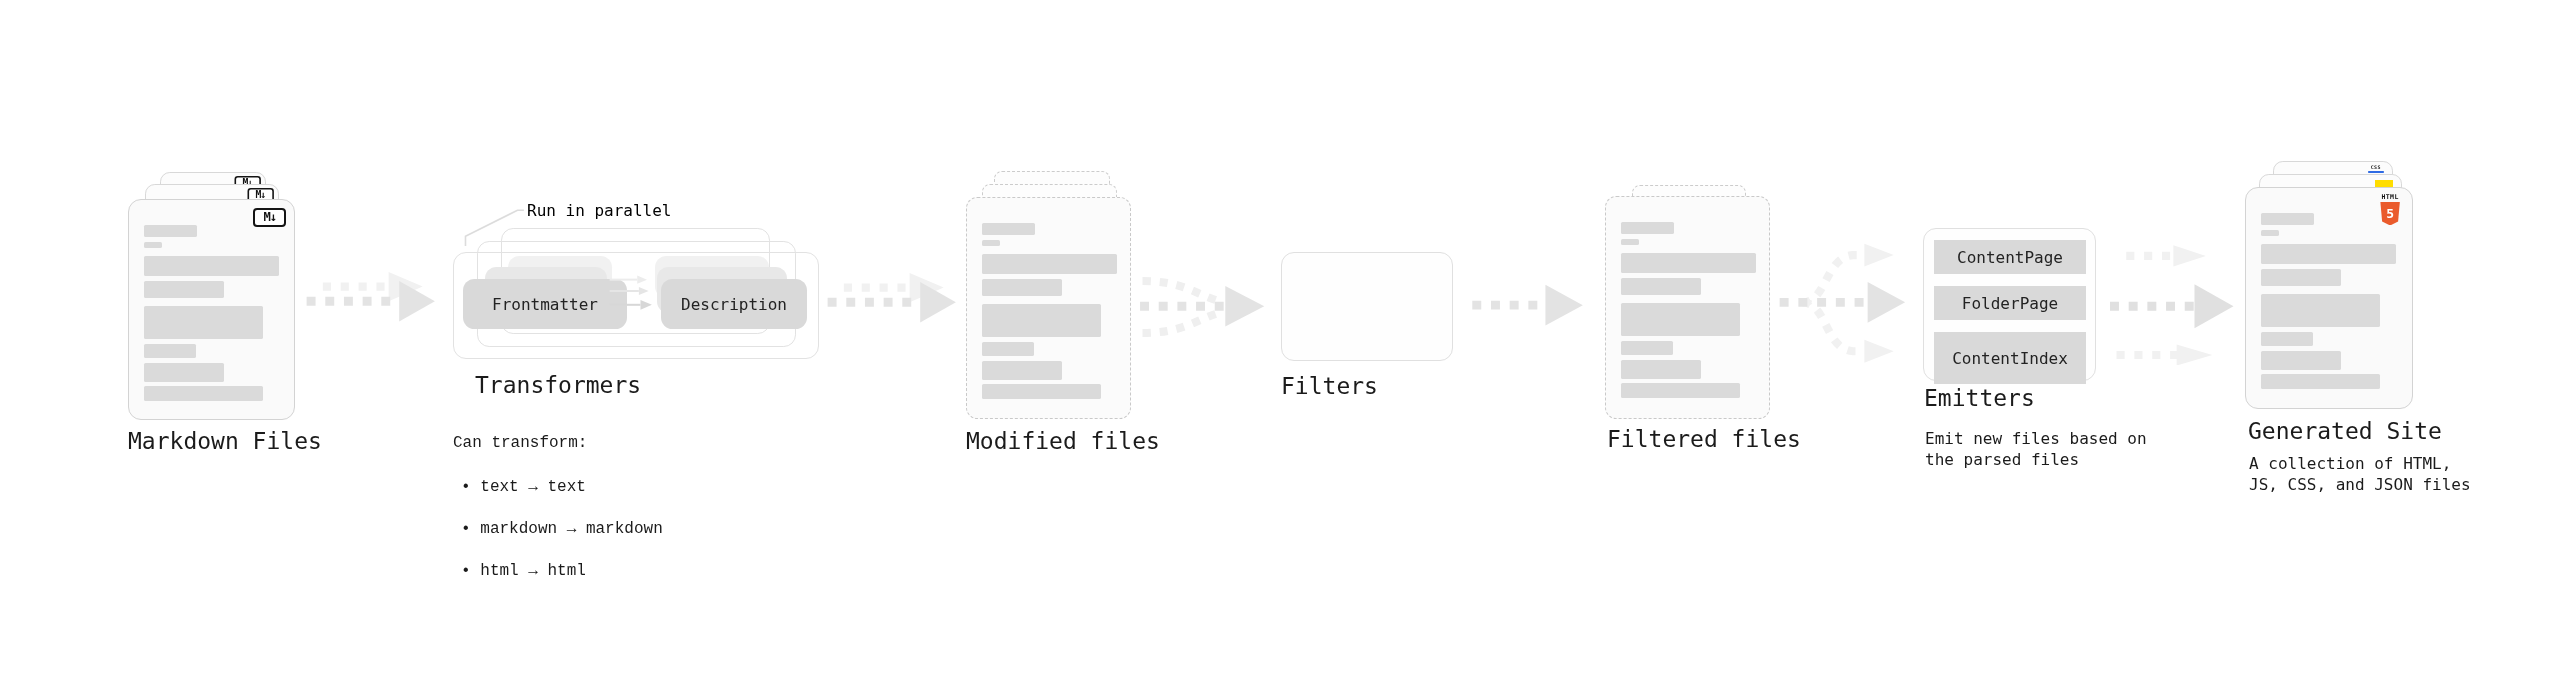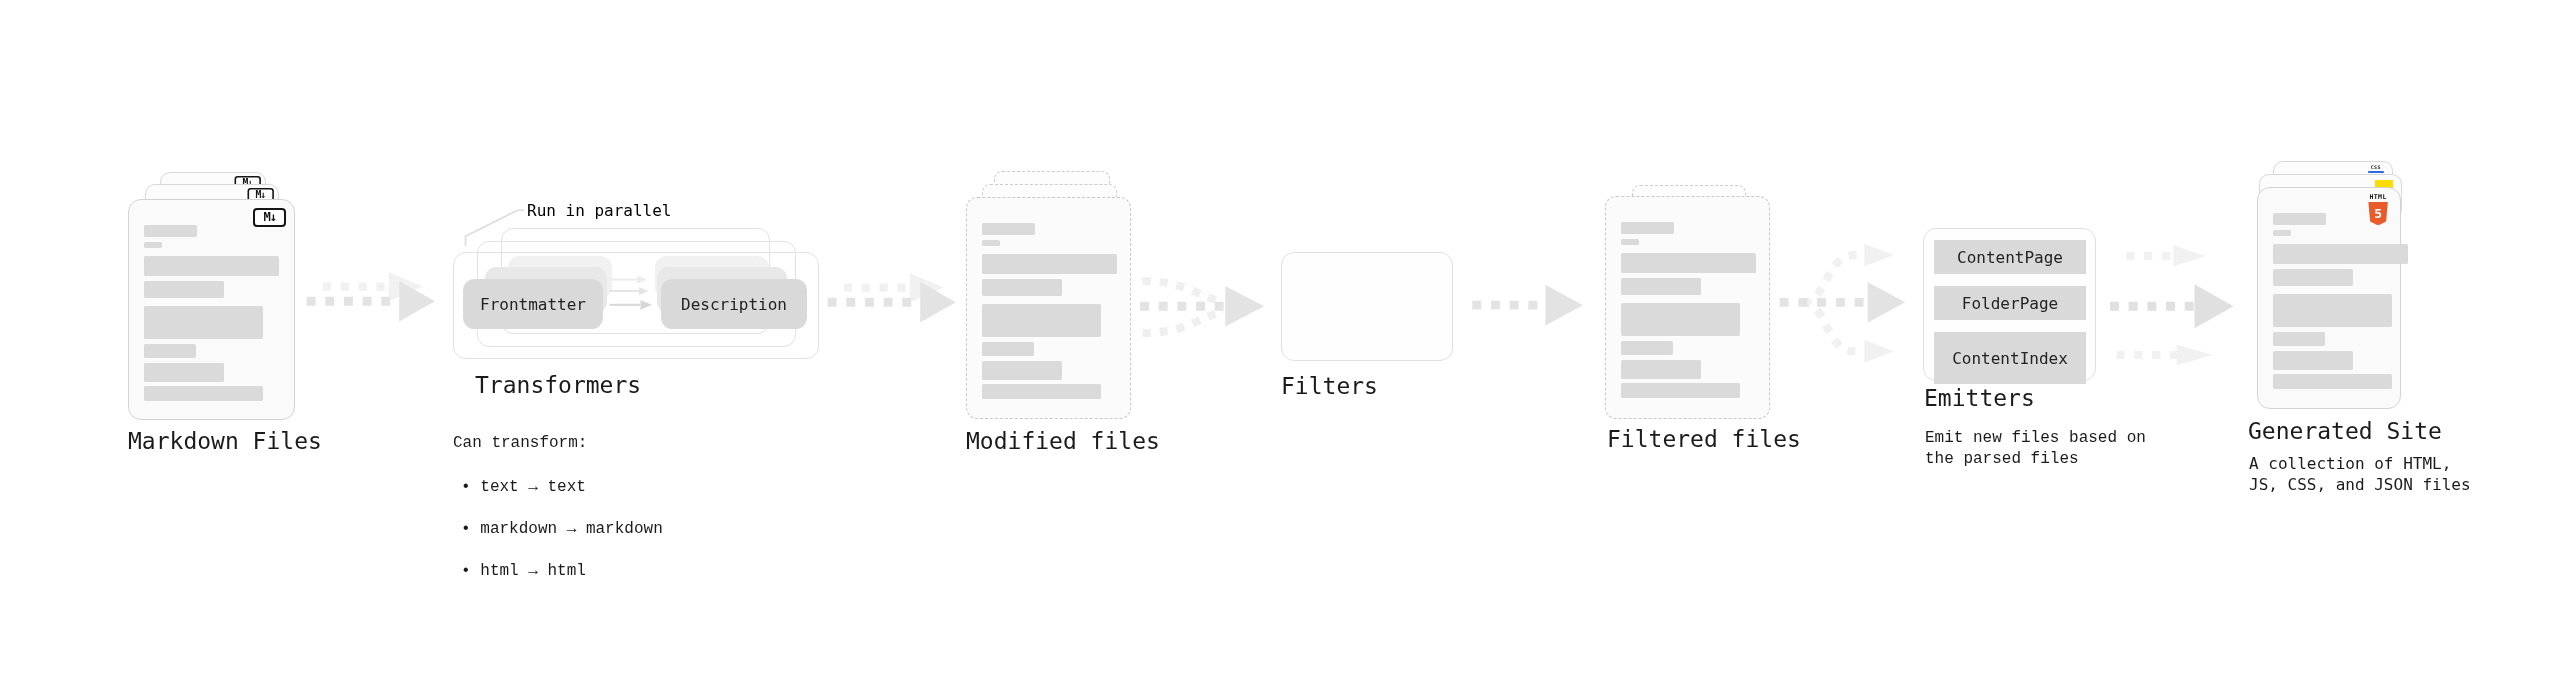--- a/index.html
+++ b/index.html
@@ -93,21 +93,21 @@
   <div class="tbox" style="left:477px;top:241px;width:319px;height:106px;"></div>
   <div class="tbox" style="left:453px;top:252px;width:366px;height:107px;border-radius:13px;"></div>
 
   <svg class="arr" style="left:459px;top:202px;" width="73" height="49" viewBox="0 0 90 60">
     <path d="M8,54 L8,42 L72,10 L80,10" stroke="#dcdcdc" stroke-width="2" fill="none"></path>
   </svg>
   <div class="parallel-note" style="left:527px;top:200px;">Run in parallel</div>
 
   <div class="pill ghost2" style="left:508px;top:256px;width:104px;height:42px;"></div>
   <div class="pill ghost1" style="left:485px;top:267px;width:122px;height:46px;"></div>
-  <div class="pill" style="left:463px;top:279px;width:140px;height:50px;">Frontmatter</div>
+  <div class="pill" style="left:463px;top:279px;width:164px;height:50px;">Frontmatter</div>
 
   <div class="pill ghost2" style="left:655px;top:256px;width:114px;height:42px;"></div>
   <div class="pill ghost1" style="left:657px;top:267px;width:130px;height:46px;"></div>
   <div class="pill" style="left:661px;top:279px;width:146px;height:50px;">Description</div>
 
   <svg class="arr" style="left:608px;top:268px;" width="52" height="46" viewBox="0 0 64 56">
     <line x1="2" y1="14" x2="36" y2="14" stroke="#ececec" stroke-width="2.5"></line>
     <polygon points="36,9 36,19 48,14" fill="#ececec"></polygon>
     <line x1="2" y1="28" x2="38" y2="28" stroke="#e5e5e5" stroke-width="2.5"></line>
     <polygon points="38,23 38,33 50,28" fill="#e5e5e5"></polygon>
@@ -179,42 +179,42 @@
     <polygon points="106,120 106,148 142,134" fill="#f1f1f1"></polygon>
     <line x1="2" y1="74" x2="108" y2="74" stroke="#e3e3e3" stroke-width="11" stroke-dasharray="11 12"></line>
     <polygon points="110,49 110,99 156,74" fill="#e3e3e3"></polygon>
   </svg>
 
   <div class="holderbox" style="left:1923px;top:228px;width:173px;height:153px;"></div>
   <div class="pill small" style="left:1934px;top:240px;width:152px;height:34px;">ContentPage</div>
   <div class="pill small" style="left:1934px;top:286px;width:152px;height:34px;">FolderPage</div>
   <div class="pill small" style="left:1934px;top:332px;width:152px;height:52px;">ContentIndex</div>
   <div class="stage-label" style="left:1924px;top:384px;">Emitters</div>
-  <div class="stage-caption" style="left:1925px;top:428px;font-family:Liberation Mono, monospace;">Emit new files based on
+  <div class="stage-caption" style="left:1925px;top:428px;">Emit new files based on
 the parsed files</div>
 
   <svg class="arr" style="left:2110px;top:241px;" width="130" height="124" viewBox="0 0 160 152">
     <line x1="20" y1="18" x2="80" y2="18" stroke="#f1f1f1" stroke-width="10" stroke-dasharray="10 12"></line>
     <polygon points="78,5 78,31 118,18" fill="#f1f1f1"></polygon>
     <line x1="0" y1="80" x2="106" y2="80" stroke="#e0e0e0" stroke-width="11" stroke-dasharray="11 12"></line>
     <polygon points="104,53 104,107 152,80" fill="#e0e0e0"></polygon>
     <line x1="8" y1="140" x2="84" y2="140" stroke="#f1f1f1" stroke-width="10" stroke-dasharray="10 12"></line>
     <polygon points="82,127 82,153 126,140" fill="#f1f1f1"></polygon>
   </svg>
 
   <div class="page backsheet" style="left:2273px;top:161px;width:120px;height:41px;">
     <div class="css-badge">
       <div class="css-word">CSS</div>
       <div class="css-bar"></div>
     </div>
   </div>
   <div class="page backsheet" style="left:2259px;top:174px;width:143px;height:45px;">
     <div class="js-badge"></div>
   </div>
-  <div class="page" style="left:2245px;top:187px;width:144px;height:222px;margin-left:12px;">
+  <div class="page" style="left:2245px;top:187px;width:168px;height:222px;">
     <div class="html5-badge">
       <div class="html5-word">HTML</div>
       <div class="html5-shield">5</div>
     </div>
     <div class="bar b1"></div>
     <div class="bar b2"></div>
     <div class="bar b3"></div>
     <div class="bar b4"></div>
     <div class="bar b5"></div>
     <div class="bar b6"></div>

